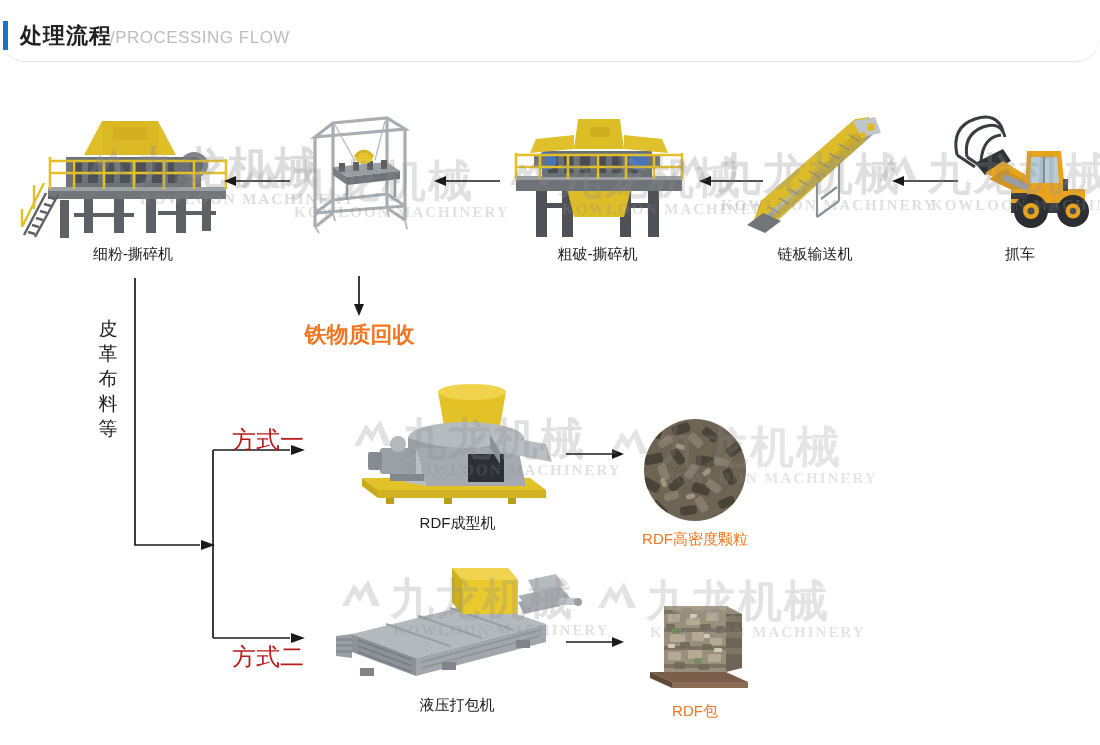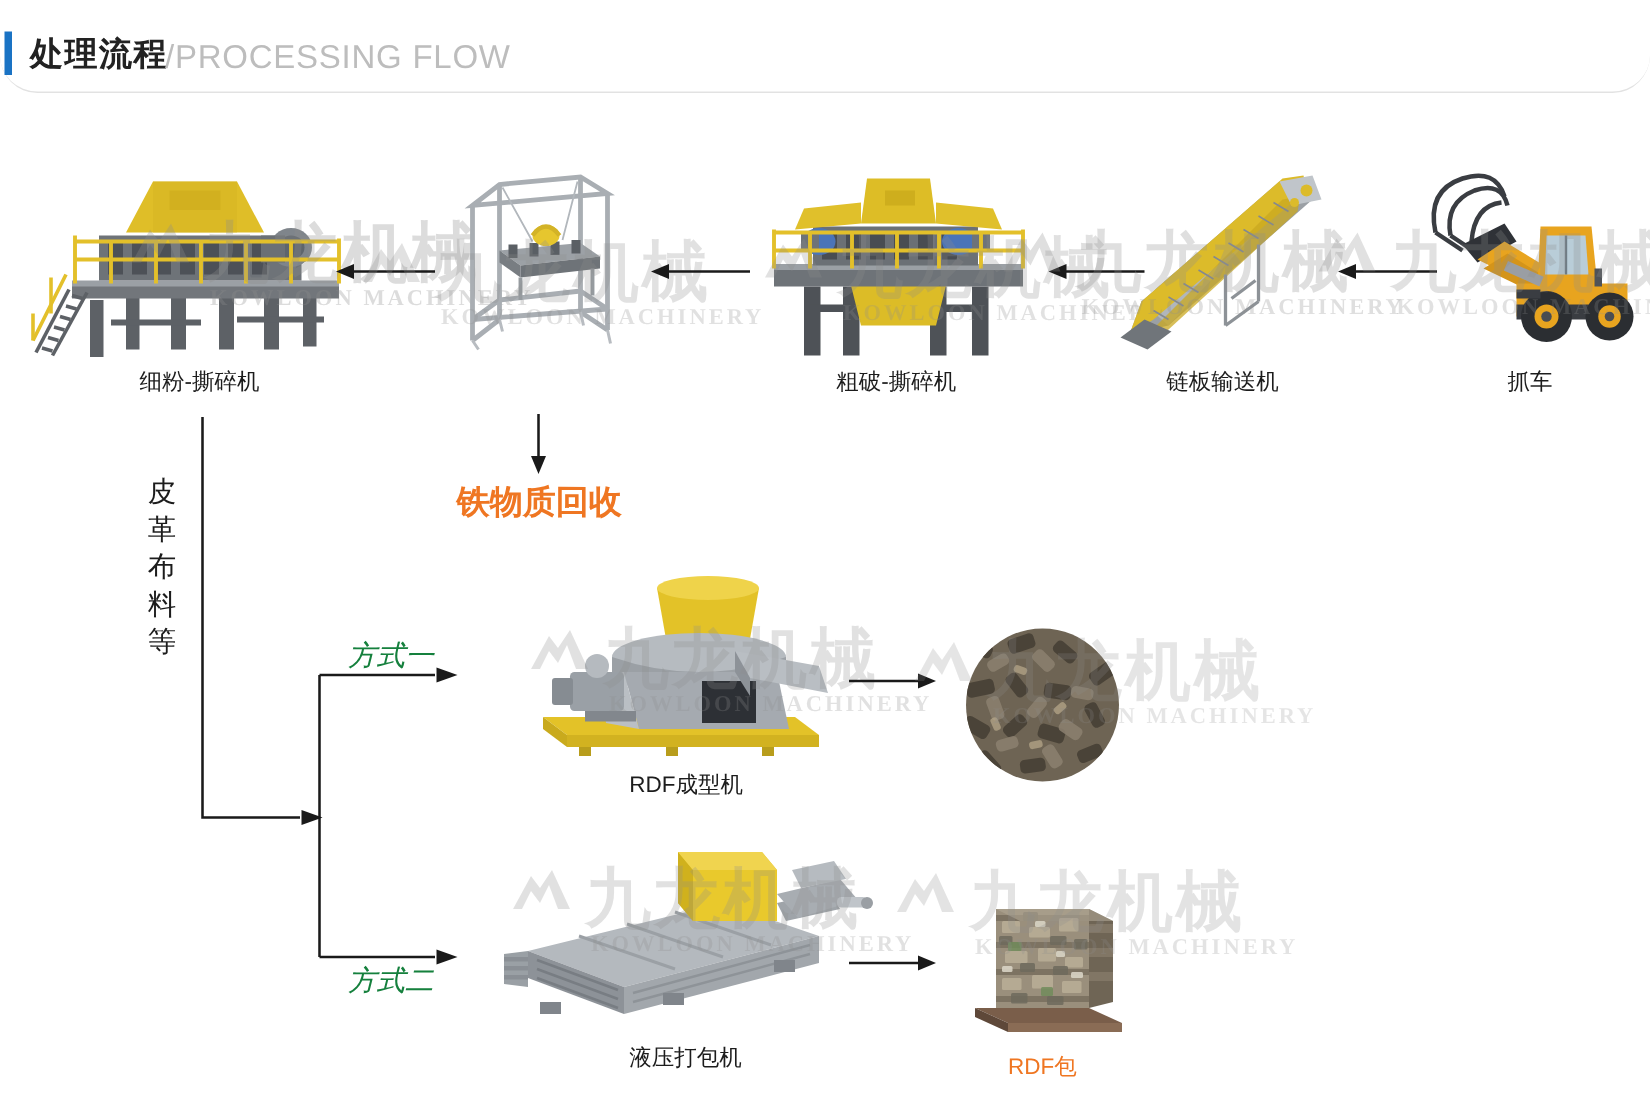--- a/index.html
+++ b/index.html
@@ -35,21 +35,21 @@
     left: 20px; top: 21px;
     font-size: 22px;
     font-weight: bold;
     color: #222222;
     letter-spacing: 1px;
     line-height: 29px;
   }
   .header-subtitle {
     position: absolute;
     left: 110px; top: 26px;
-    font-size: 22px;
+    font-size: 17px;
     color: #bdbdbd;
     letter-spacing: 0.5px;
     line-height: 24px;
   }
 
   
   .node { position: absolute; }
   .node-art {
     position: absolute;
     left: 0; top: 0;
@@ -98,24 +98,23 @@
     width: 46px; height: 40px;
   }
 
   
   .arrow-svg { position: absolute; overflow: visible; }
   .flow-line { stroke: #1a1a1a; stroke-width: 1.7; fill: none; }
   .flow-head { fill: #1a1a1a; }
 
   .conn-label {
     position: absolute;
-    font-size: 19px;
-    color: #15803d;
+    font-size: 24px;
+    color: #b91c1c;
     white-space: nowrap;
-    font-style: italic;
   }
 
   
   .vtext {
     position: absolute;
     font-size: 19px;
     color: #1c1c1c;
     line-height: 25px;
     text-align: center;
     width: 24px;
@@ -517,20 +516,21 @@
         </g>
       </g>
     </svg>
     <div class="wm" style="left:28px; top:8px; opacity:0.22;">
       <span class="wm-cn">九龙机械</span>
       <span class="wm-en">KOWLOON MACHINERY</span>
       <svg class="wm-logo" viewBox="0 0 46 40">
         <path d="M4,30 L16,8 L22,16 L30,4 L42,30 L34,30 L28,14 L22,26 L16,18 L10,30 Z" fill="#8e8e8e"></path>
       </svg>
     </div>
+    <div class="node-label orange" style="top:112px; width:130px;">RDF高密度颗粒</div>
   </div>
 
   <div class="node" style="left:332px; top:558px; width:250px; height:130px;">
     <svg class="node-art" viewBox="0 0 250 130">
 
       <polygon points="20,76 150,44 214,66 84,100" fill="#b4b9be"></polygon>
       <polygon points="20,76 84,100 84,118 20,94" fill="#8d9298"></polygon>
       <polygon points="84,100 214,66 214,84 84,118" fill="#a2a7ac"></polygon>
 
       <g stroke="#787d83" stroke-width="1.8">

